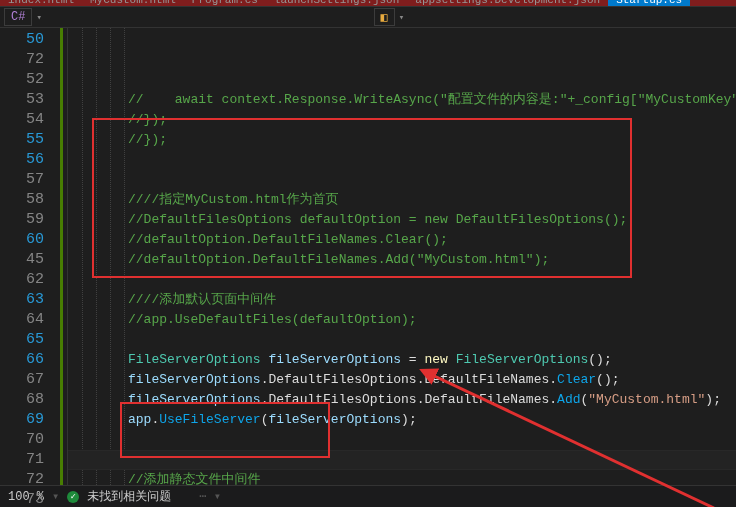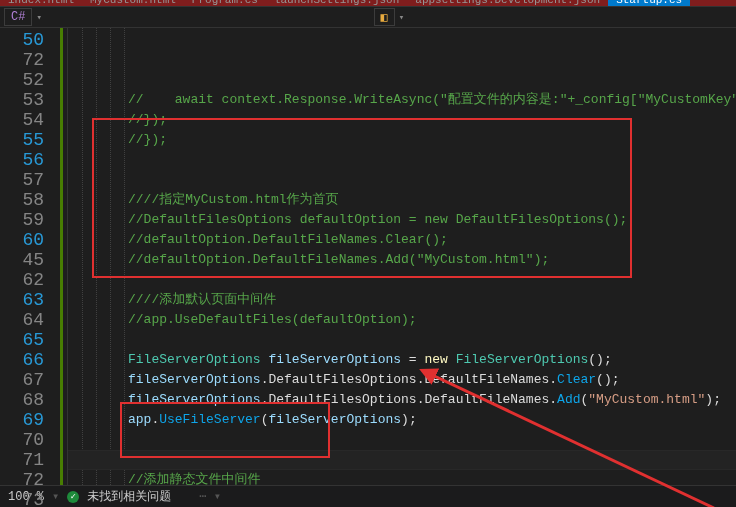--- a/index.html
+++ b/index.html
@@ -49,21 +49,21 @@
     display: flex;
     height: calc(100% - 50px);
     background: #1e1e1e;
   }
   .gutter {
     width: 56px;
     background: #1e1e1e;
     color: #858585;
     text-align: right;
     padding-right: 12px;
-    font-size: 18px;
+    font-size: 15px;
     line-height: 20px;
     padding-top: 2px;
   }
   .gutter div { height: 20px; }
   .linehlt { color: #2899d6; }
   .marks {
     width: 12px;
     background: #1e1e1e;
     position: relative;
     border-right: 1px solid #333;

